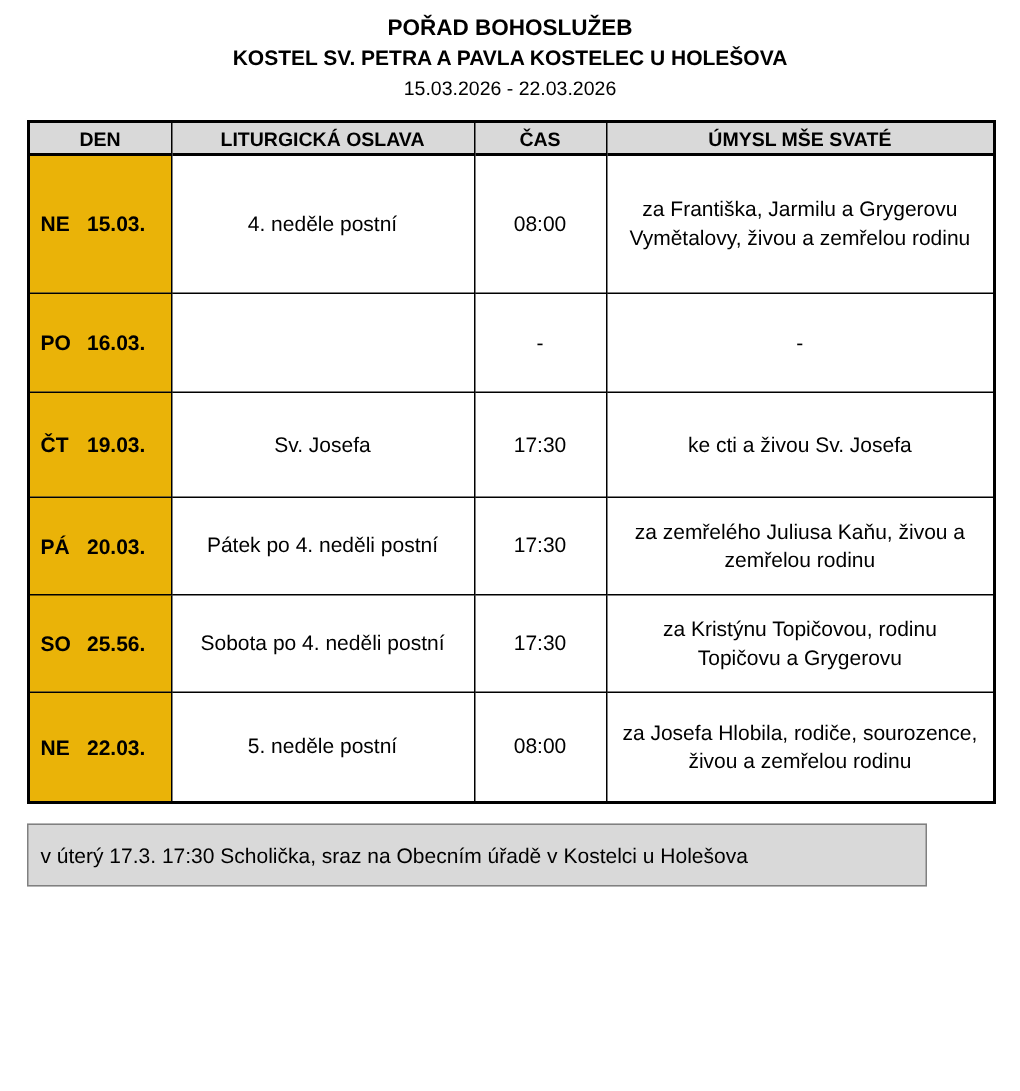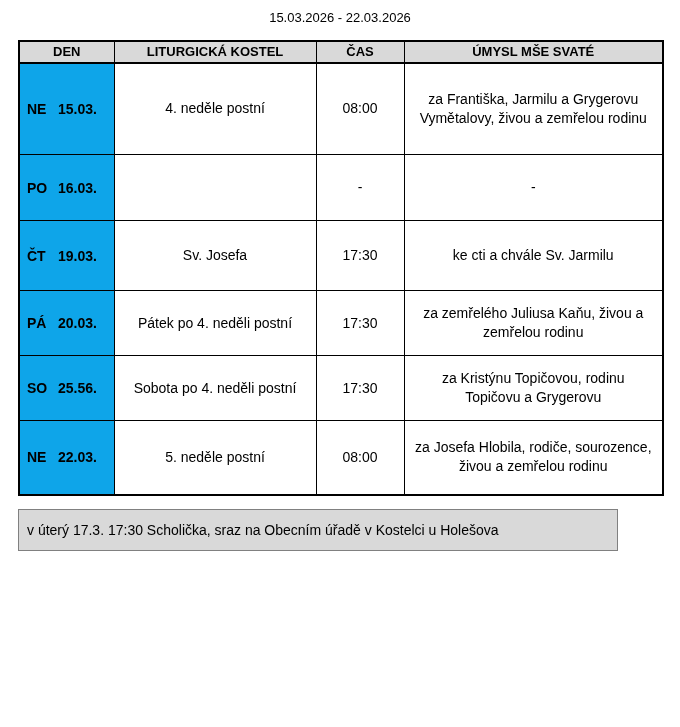--- a/index.html
+++ b/index.html
@@ -35,21 +35,21 @@
     background: #d9d9d9;
     font-size: 13px;
     font-weight: bold;
     height: 22px;
     text-align: center;
     border-bottom: 2px solid #000000;
     padding: 2px 2px;
   }
 
   td.den {
-    background: #0ea5e9;
+    background: #eab308;
     font-weight: bold;
     font-size: 14px;
     vertical-align: middle;
     padding-left: 7px;
     white-space: nowrap;
   }
   td.den .abbrev { display: inline-block; min-width: 24px; margin-right: 7px; }
 
   td.cell {
     text-align: center;
@@ -74,34 +74,36 @@
     font-size: 14px;
     line-height: 1.3;
   }
 </style>
 </head>
 <body>
 
 <div class="page">
 
   <div class="doc-header">
+    <div class="title">POŘAD BOHOSLUŽEB</div>
+    <div class="subtitle">KOSTEL SV. PETRA A PAVLA KOSTELEC U HOLEŠOVA</div>
     <div class="daterange">15.03.2026 - 22.03.2026</div>
   </div>
 
   <table class="schedule">
     <colgroup>
       <col class="c-den">
         <col class="c-oslava">
         <col class="c-cas">
         <col class="c-umysl">
     </colgroup>
     <thead>
       <tr>
         <th>DEN</th>
-        <th>LITURGICKÁ KOSTEL</th>
+        <th>LITURGICKÁ OSLAVA</th>
         <th>ČAS</th>
         <th>ÚMYSL MŠE SVATÉ</th>
       </tr>
     </thead>
     <tbody>
       <tr class="h92">
         <td class="den"><span class="abbrev">NE</span><span>15.03.</span></td>
         <td class="cell">4. neděle postní</td>
         <td class="cell">08:00</td>
         <td class="cell">za Františka, Jarmilu a Grygerovu Vymětalovy, živou a zemřelou rodinu</td>
@@ -109,21 +111,21 @@
       <tr class="h66">
         <td class="den"><span class="abbrev">PO</span><span>16.03.</span></td>
         <td class="cell"></td>
         <td class="cell">-</td>
         <td class="cell">-</td>
       </tr>
       <tr class="h70">
         <td class="den"><span class="abbrev">ČT</span><span>19.03.</span></td>
         <td class="cell">Sv. Josefa</td>
         <td class="cell">17:30</td>
-        <td class="cell">ke cti a chvále Sv. Jarmilu</td>
+        <td class="cell">ke cti a živou Sv. Josefa</td>
       </tr>
       <tr class="h65">
         <td class="den"><span class="abbrev">PÁ</span><span>20.03.</span></td>
         <td class="cell">Pátek po 4. neděli postní</td>
         <td class="cell">17:30</td>
         <td class="cell">za zemřelého Juliusa Kaňu, živou a zemřelou rodinu</td>
       </tr>
       <tr class="h65">
         <td class="den"><span class="abbrev">SO</span><span>25.56.</span></td>
         <td class="cell">Sobota po 4. neděli postní</td>

